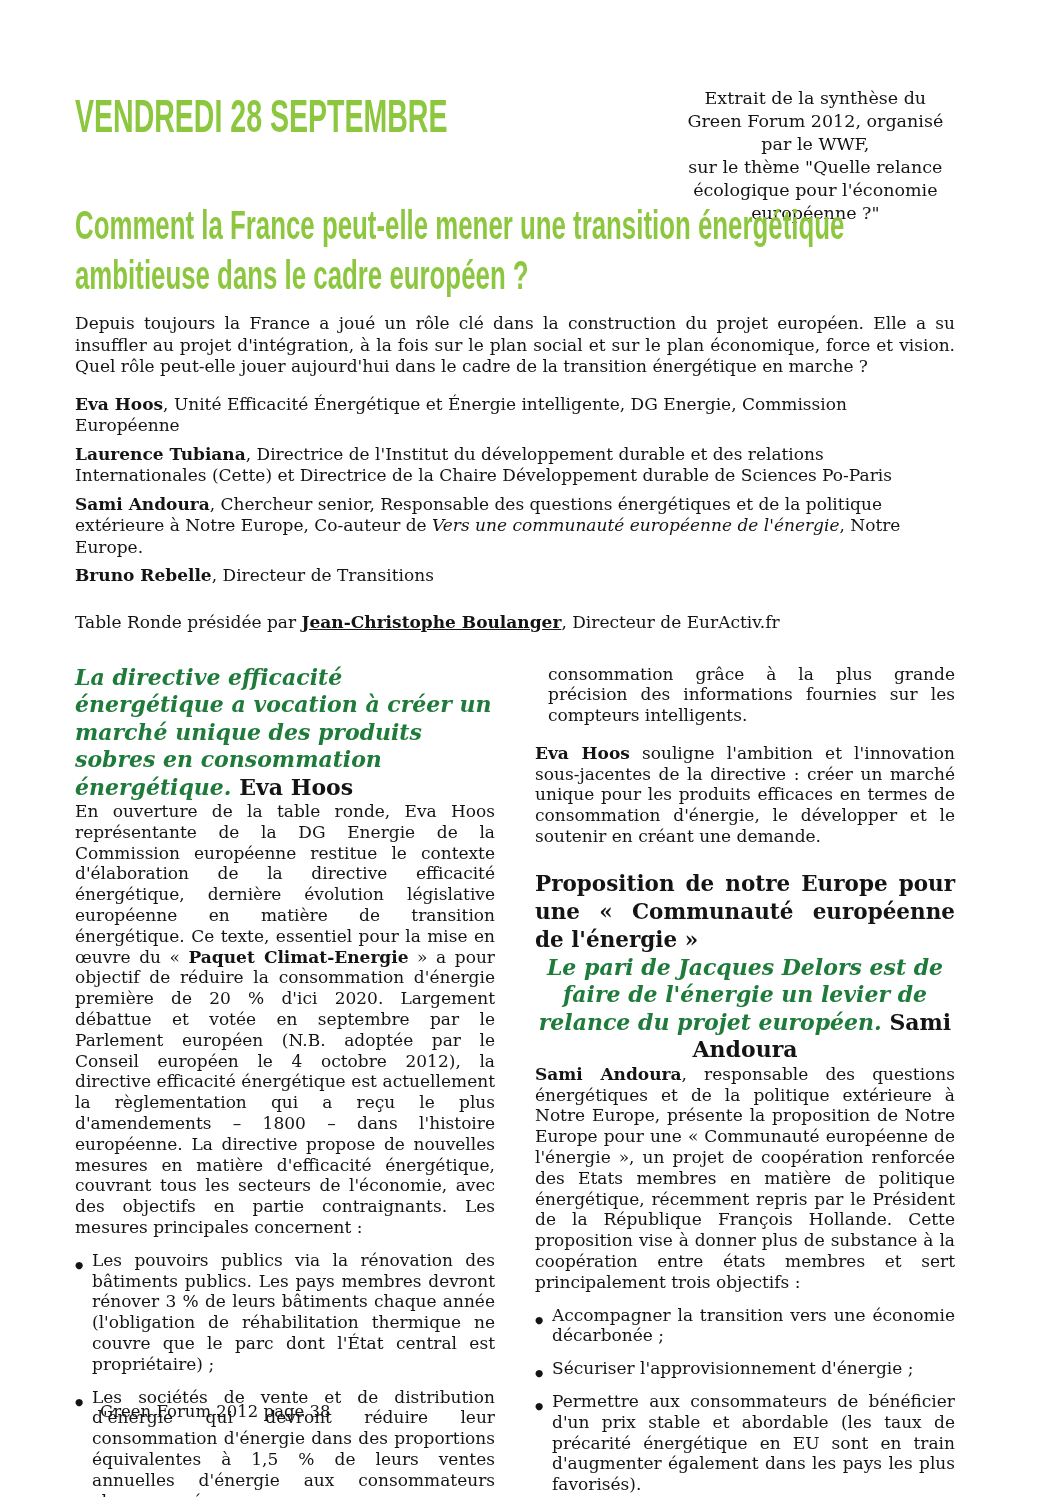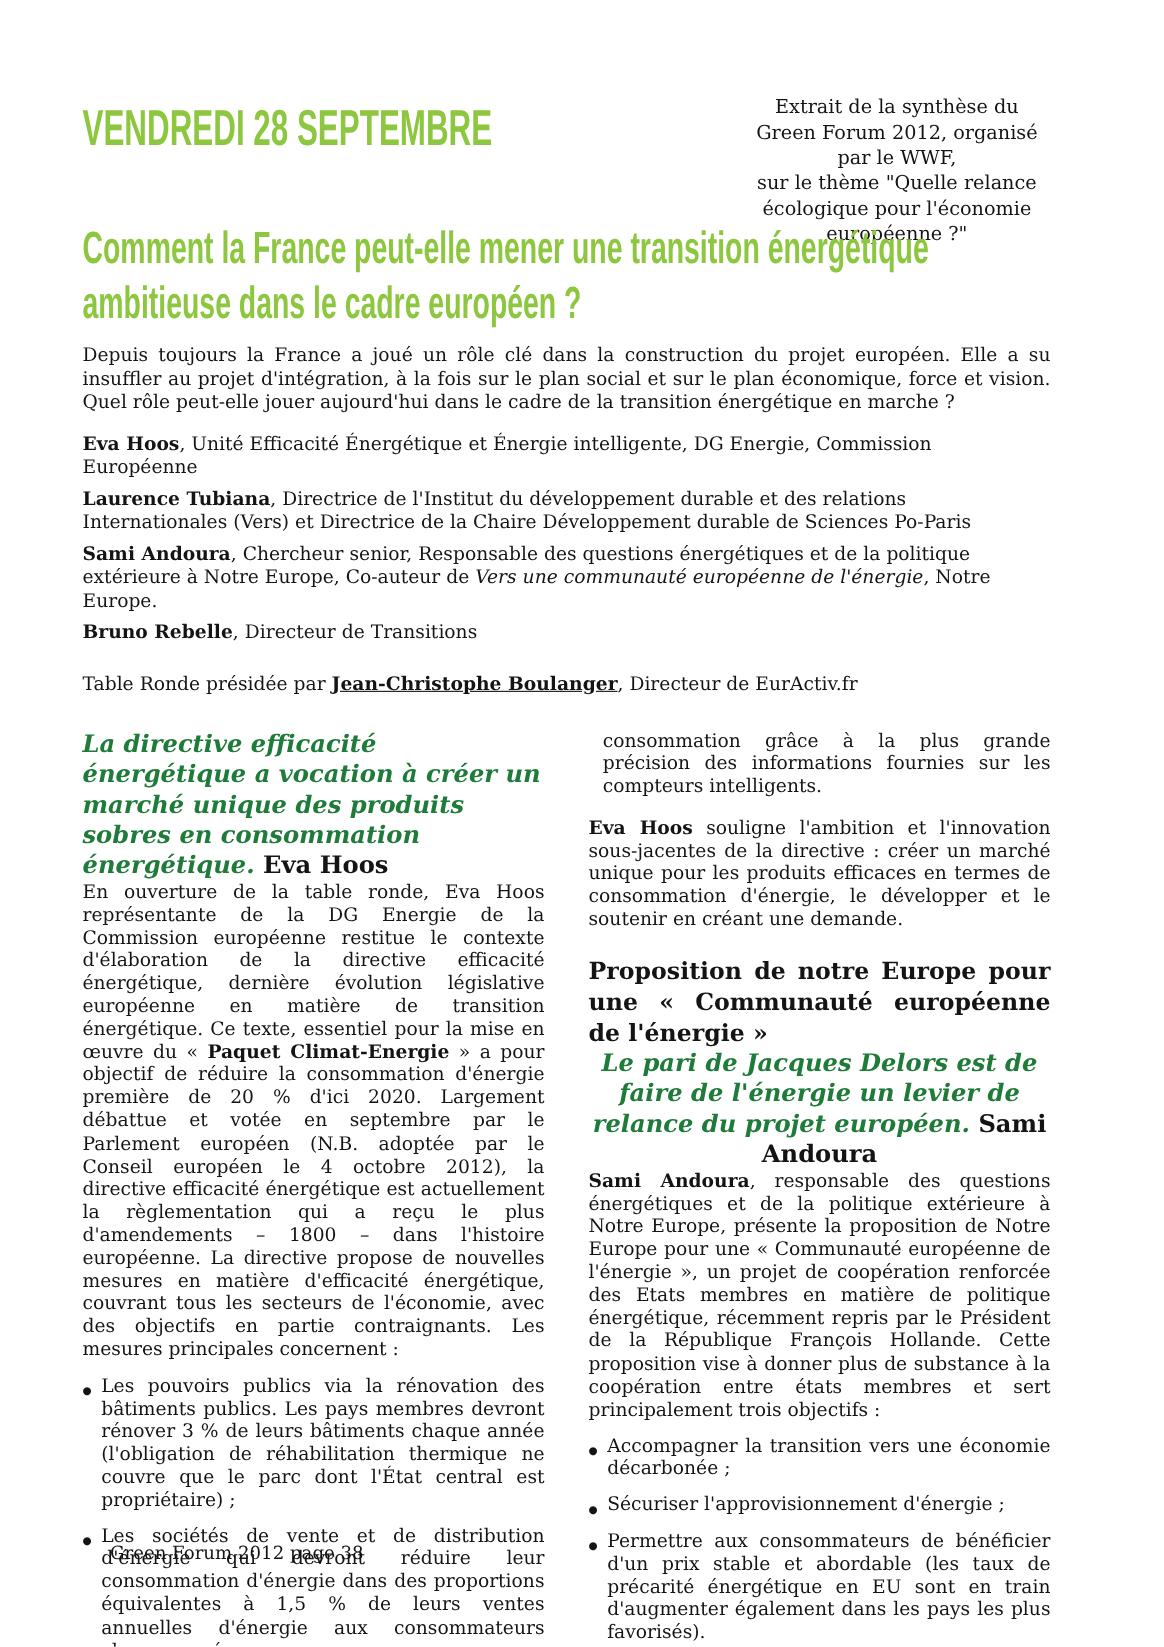--- a/index.html
+++ b/index.html
@@ -120,21 +120,21 @@
     <span class="squeeze-title">
       <span>Comment la France peut-elle mener une transition énergétique</span>
       <span>ambitieuse dans le cadre européen ?</span>
     </span>
   </h2>
 
   <p class="intro">Depuis toujours la France a joué un rôle clé dans la construction du projet européen. Elle a su insuffler au projet d'intégration, à la fois sur le plan social et sur le plan économique, force et vision. Quel rôle peut-elle jouer aujourd'hui dans le cadre de la transition énergétique en marche ?</p>
 
   <div class="speakers">
     <p class="speaker"><span class="name">Eva Hoos</span><span>, Unité Efficacité Énergétique et Énergie intelligente, DG Energie, Commission Européenne</span></p>
-    <p class="speaker"><span class="name">Laurence Tubiana</span><span>, Directrice de l'Institut du développement durable et des relations Internationales (Vers) et Directrice de la Chaire Développement durable de Sciences Po-Paris</span></p>
+    <p class="speaker"><span class="name">Laurence Tubiana</span><span>, Directrice de l'Institut du développement durable et des relations Internationales (Cette) et Directrice de la Chaire Développement durable de Sciences Po-Paris</span></p>
     <p class="speaker"><span class="name">Sami Andoura</span><span>, Chercheur senior, Responsable des questions énergétiques et de la politique extérieure à Notre Europe, Co-auteur de </span><span class="italic">Vers une communauté européenne de l'énergie</span><span>, Notre Europe.</span></p>
     <p class="speaker"><span class="name">Bruno Rebelle</span><span>, Directeur de Transitions</span></p>
   </div>
 
   <p class="moderator"><span>Table Ronde présidée par </span><span class="name">Jean-Christophe Boulanger</span><span>, Directeur de EurActiv.fr</span></p>
 
   <div class="columns">
 
     <div class="col">
       <p class="pull-quote"><span>La directive efficacité énergétique a vocation à créer un marché unique des produits sobres en consommation énergétique. </span><span class="author">Eva Hoos</span></p>

